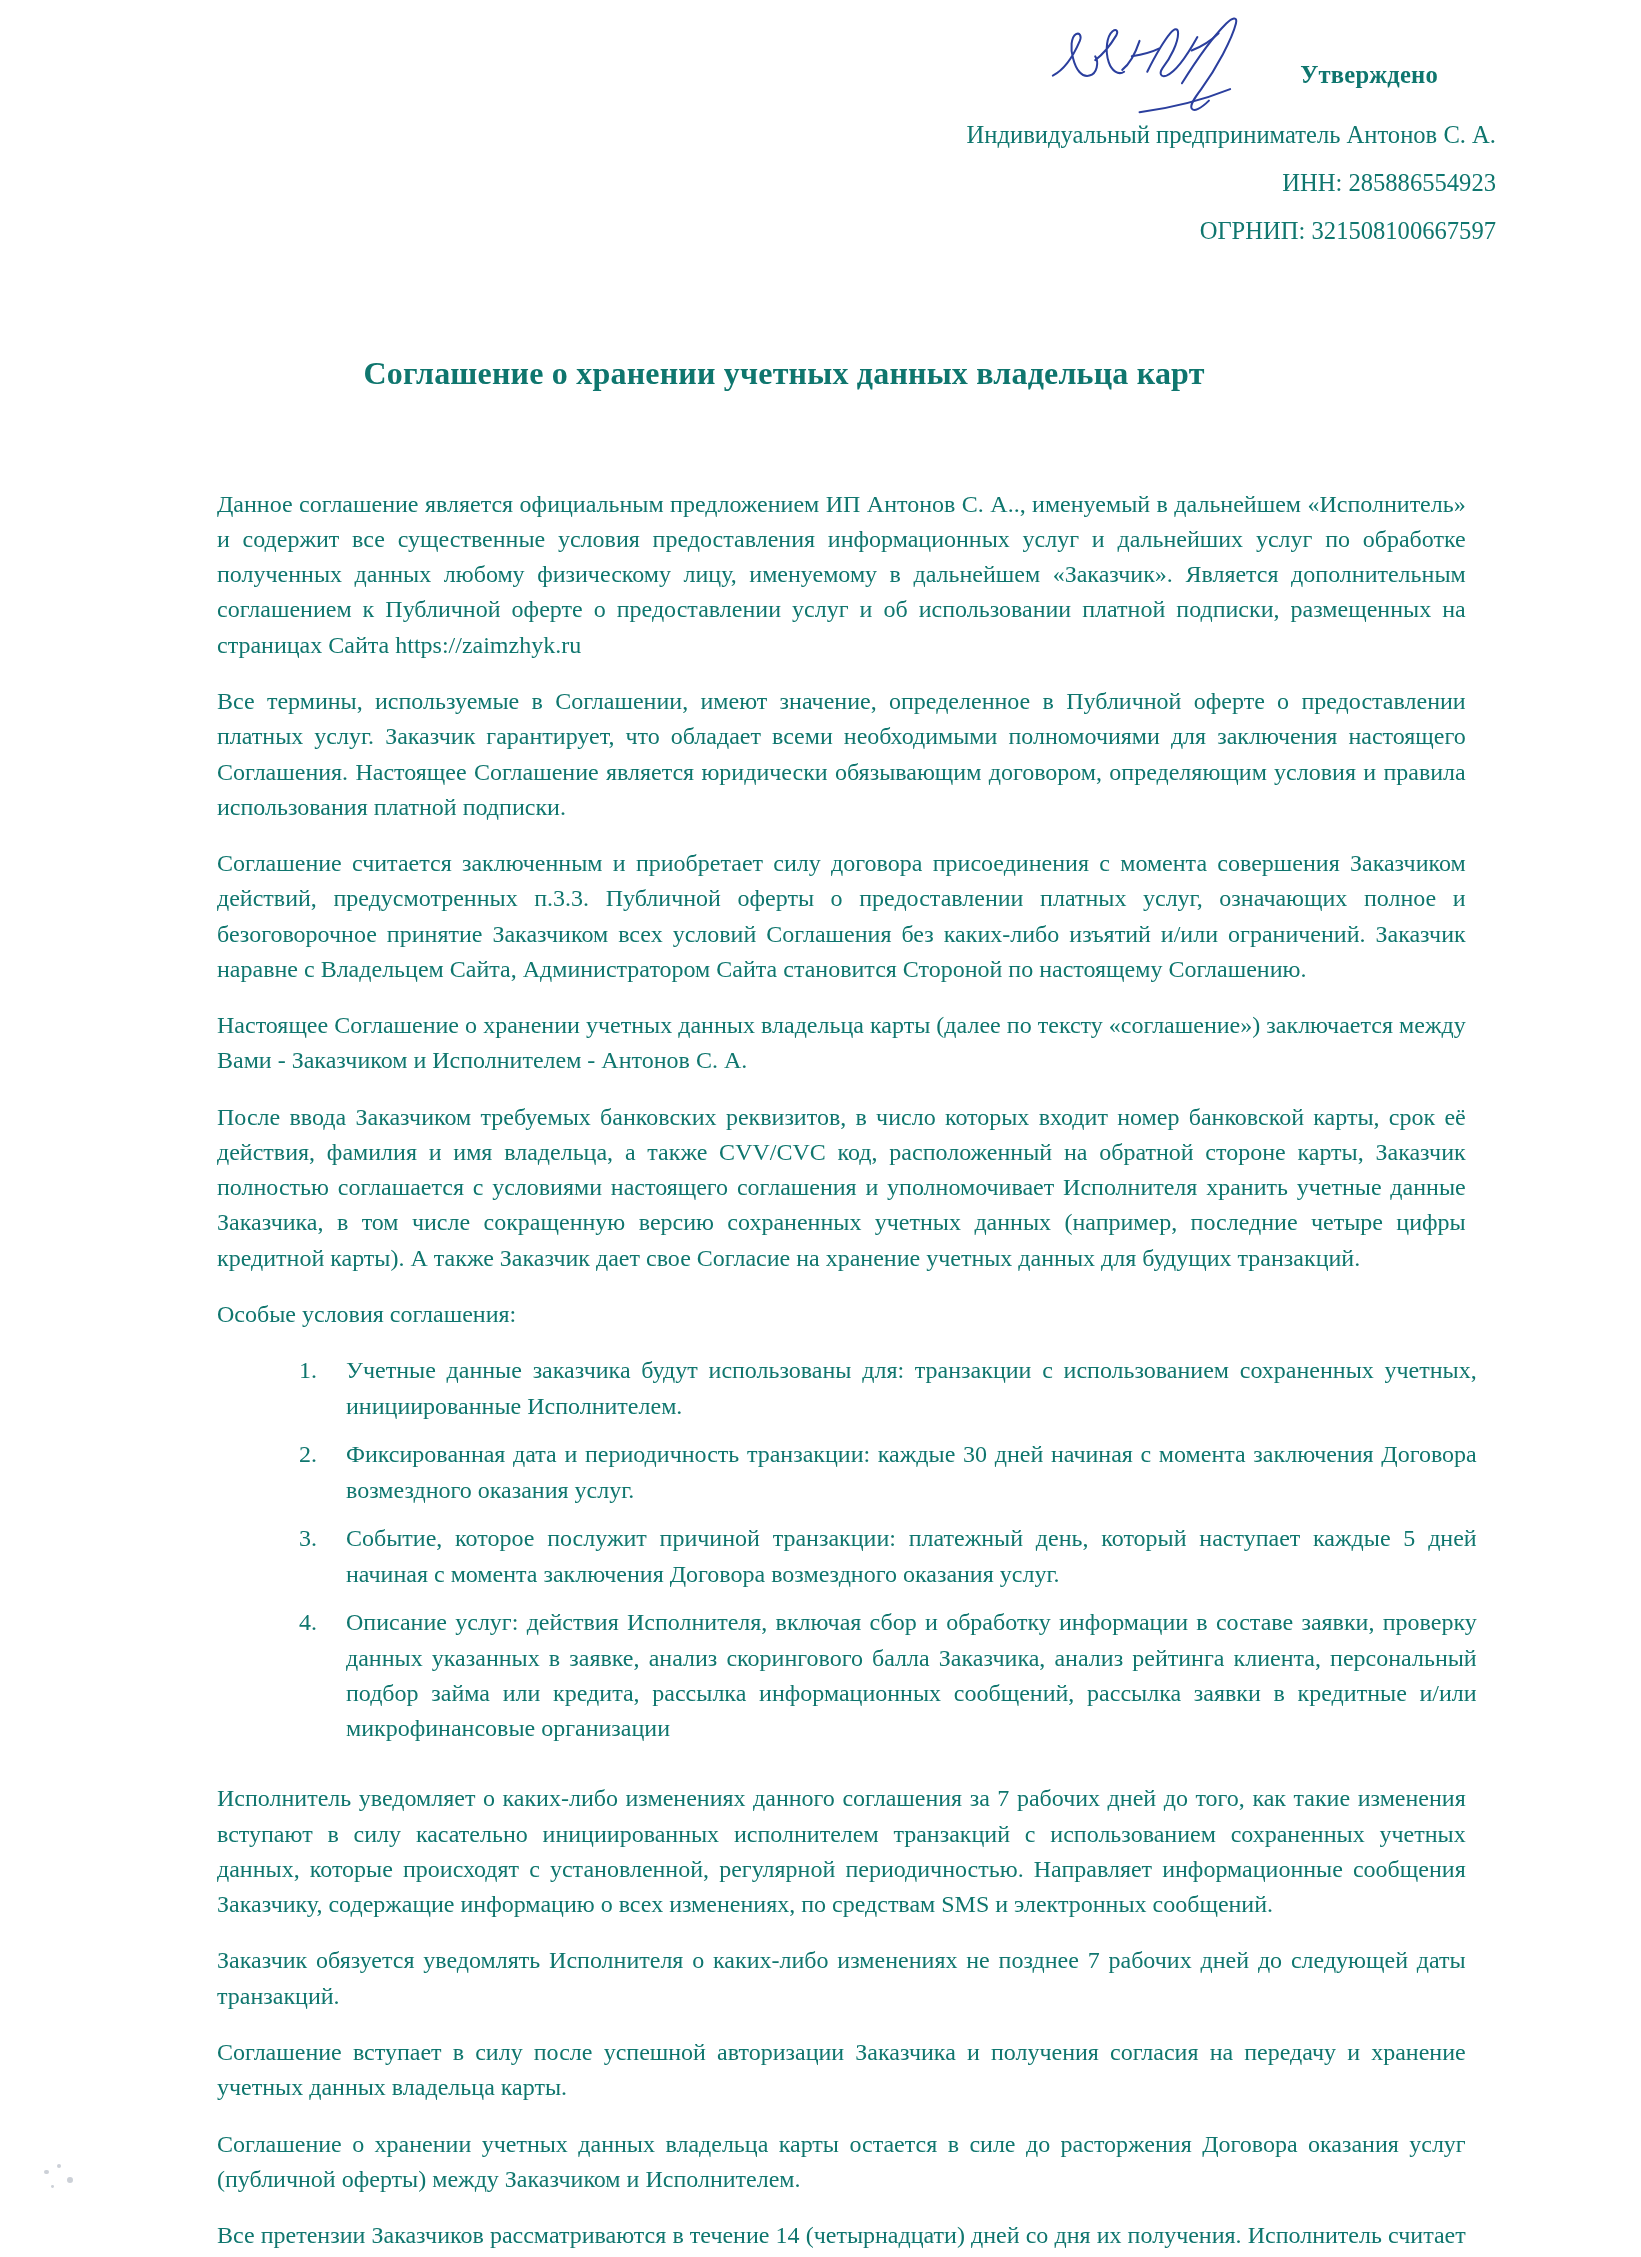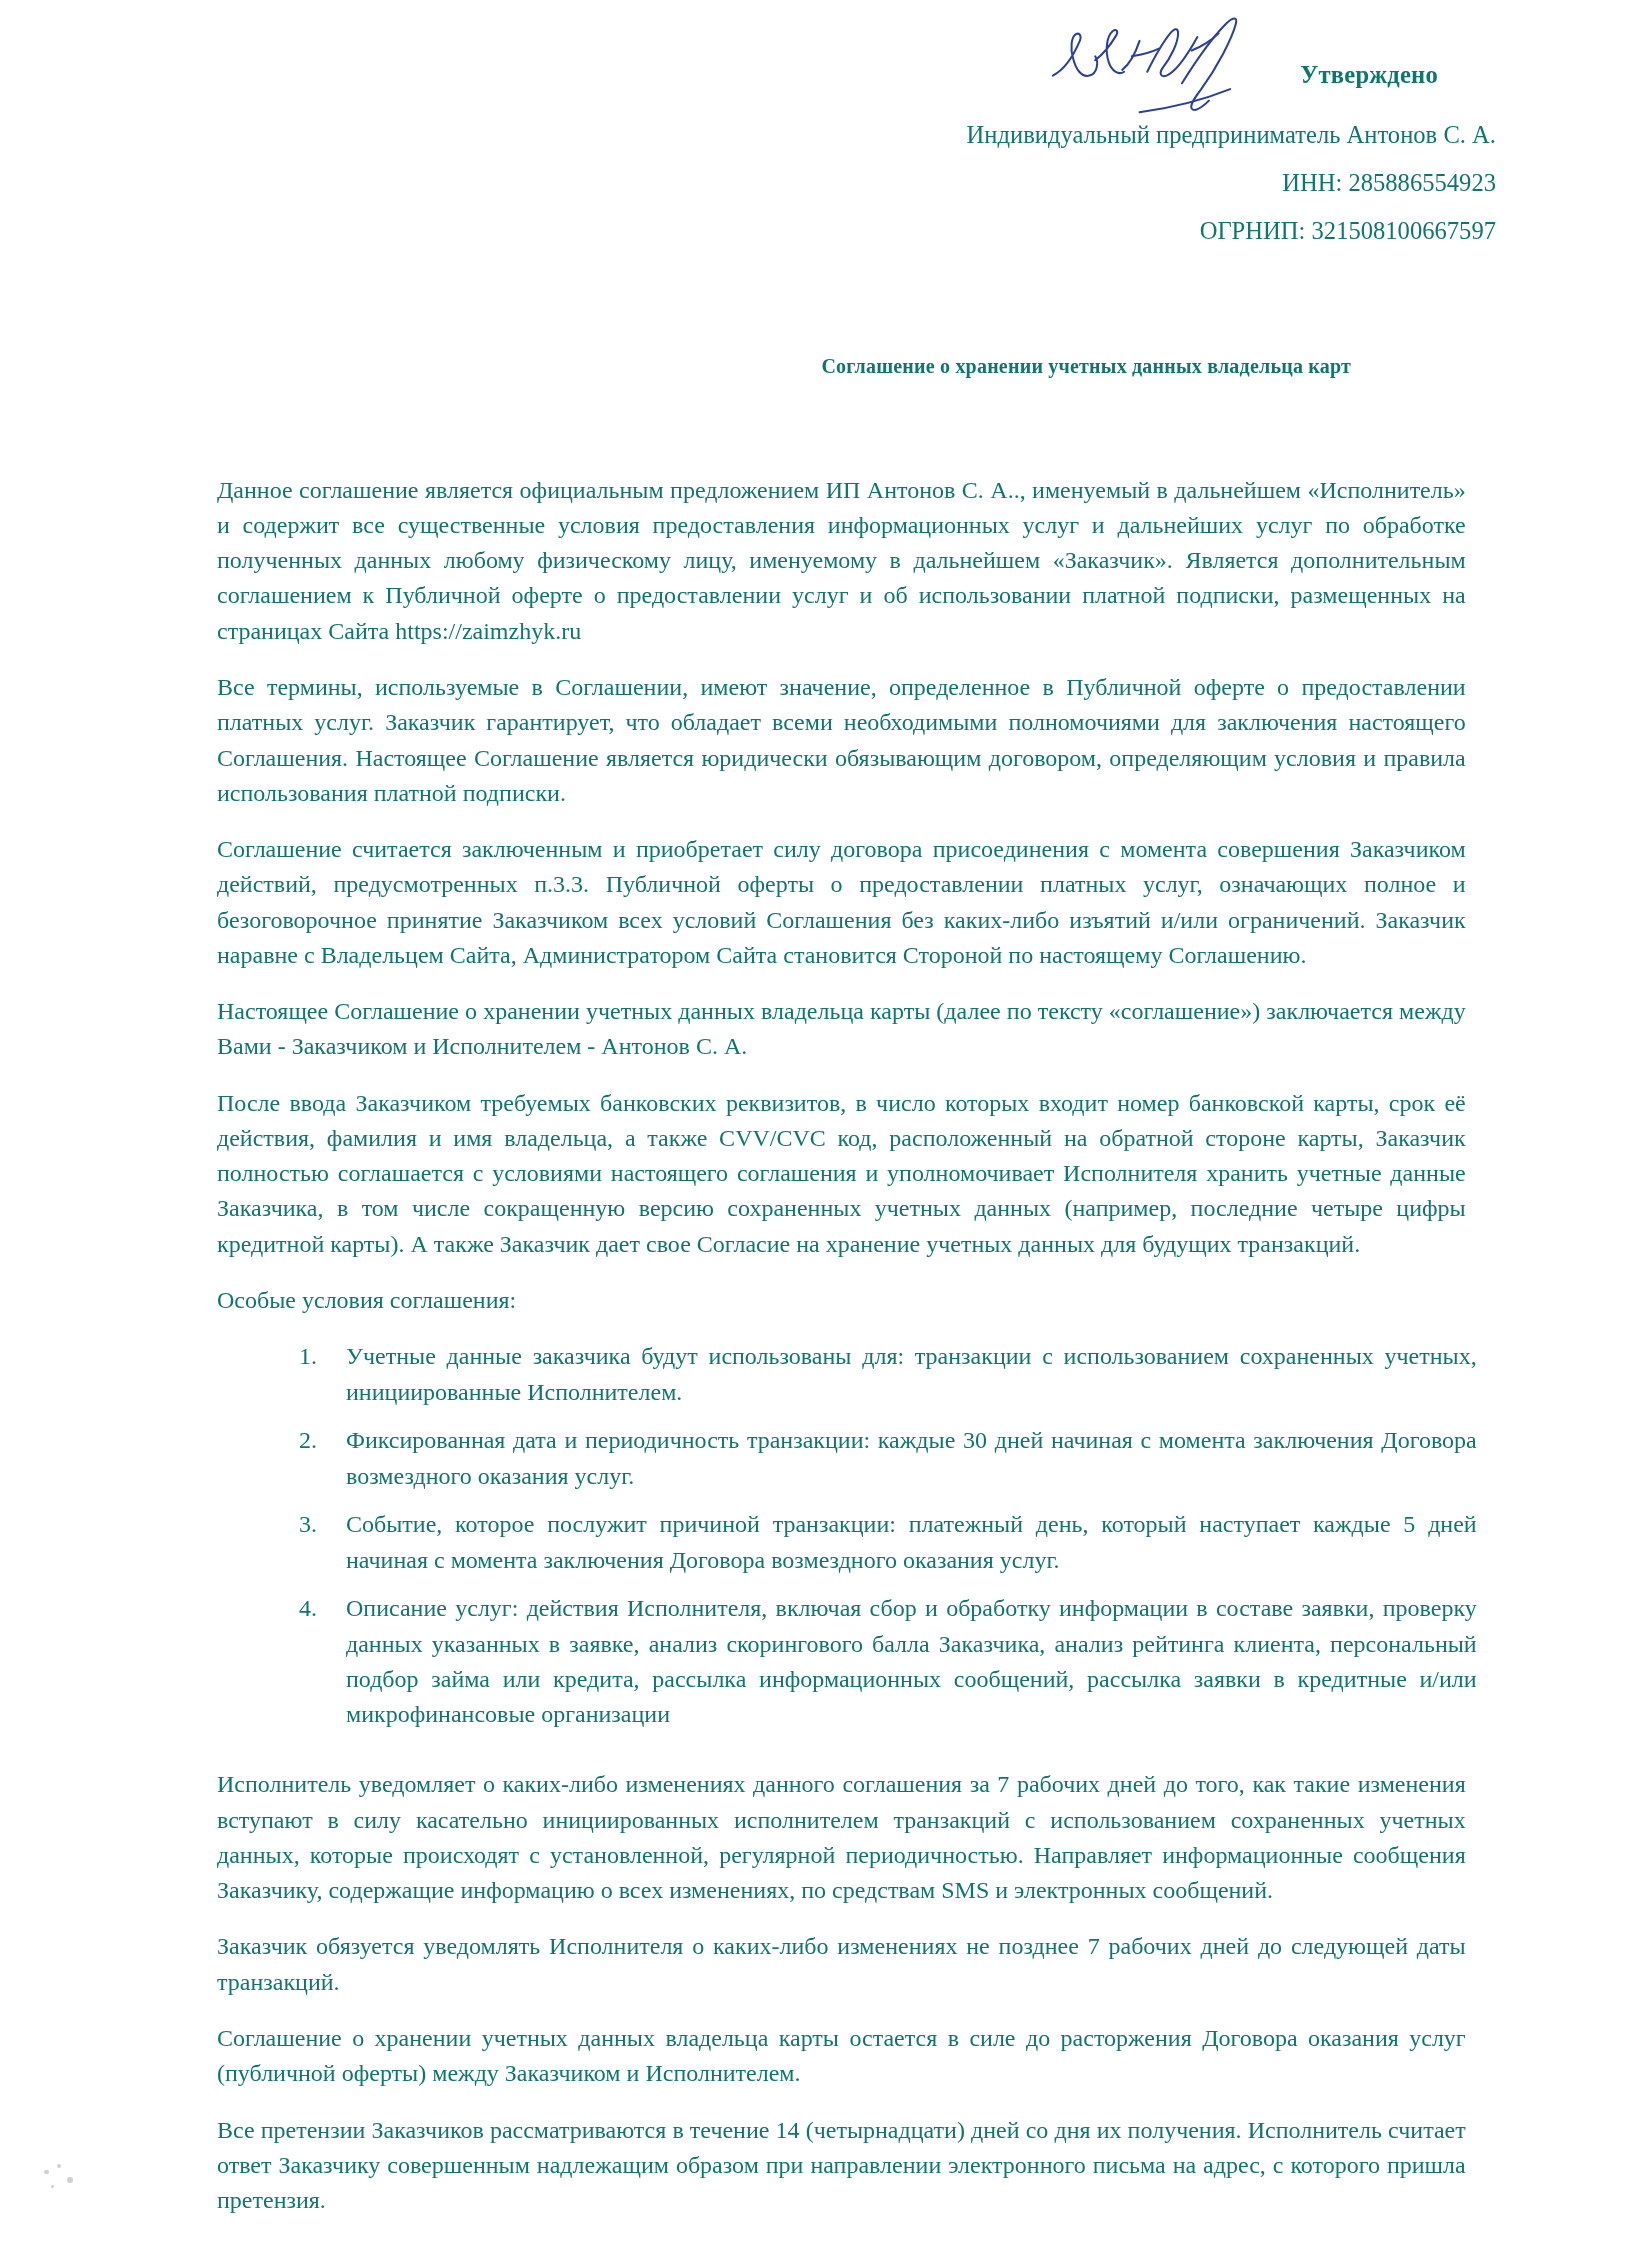--- a/index.html
+++ b/index.html
@@ -60,23 +60,23 @@
     width: 241px;
     height: 106px;
     pointer-events: none;
   }
   .signature svg {
     display: block;
   }
 
   
   h1.doc-title {
-    font-size: 20px;
+    font-size: 32px;
     font-weight: bold;
-    text-align: right;
+    text-align: center;
     margin: 106px 0 0 0;
     padding-right: 145px;
     letter-spacing: 0.2px;
   }
 
   
   .body {
     margin-top: 95px;
     font-size: 24px;
     line-height: 1.47;
@@ -172,20 +172,21 @@
 
       <ol class="special">
         <li>Учетные данные заказчика будут использованы для: транзакции с использованием сохраненных учетных, инициированные Исполнителем.</li>
         <li>Фиксированная дата и периодичность транзакции: каждые 30 дней начиная с момента заключения Договора возмездного оказания услуг.</li>
         <li>Событие, которое послужит причиной транзакции: платежный день, который наступает каждые 5 дней начиная с момента заключения Договора возмездного оказания услуг.</li>
         <li>Описание услуг: действия Исполнителя, включая сбор и обработку информации в составе заявки, проверку данных указанных в заявке, анализ скорингового балла Заказчика, анализ рейтинга клиента, персональный подбор займа или кредита, рассылка информационных сообщений, рассылка заявки в кредитные и/или микрофинансовые организации</li>
       </ol>
 
       <p class="after-list">Исполнитель уведомляет о каких-либо изменениях данного соглашения за 7 рабочих дней до того, как такие изменения вступают в силу касательно инициированных исполнителем транзакций с использованием сохраненных учетных данных, которые происходят с установленной, регулярной периодичностью. Направляет информационные сообщения Заказчику, содержащие информацию о всех изменениях, по средствам SMS и электронных сообщений.</p>
       <p>Заказчик обязуется уведомлять Исполнителя о каких-либо изменениях не позднее 7 рабочих дней до следующей даты транзакций.</p>
+      <p>Соглашение вступает в силу после успешной авторизации Заказчика и получения согласия на передачу и хранение учетных данных владельца карты.</p>
       <p>Соглашение о хранении учетных данных владельца карты остается в силе до расторжения Договора оказания услуг (публичной оферты) между Заказчиком и Исполнителем.</p>
       <p>Все претензии Заказчиков рассматриваются в течение 14 (четырнадцати) дней со дня их получения. Исполнитель считает ответ Заказчику совершенным надлежащим образом при направлении электронного письма на адрес, с которого пришла претензия.</p>
 
     </div>
   </div>
 
   <div class="scan-dots">
     <span class="d1"></span>
       <span class="d2"></span>
       <span class="d3"></span>

